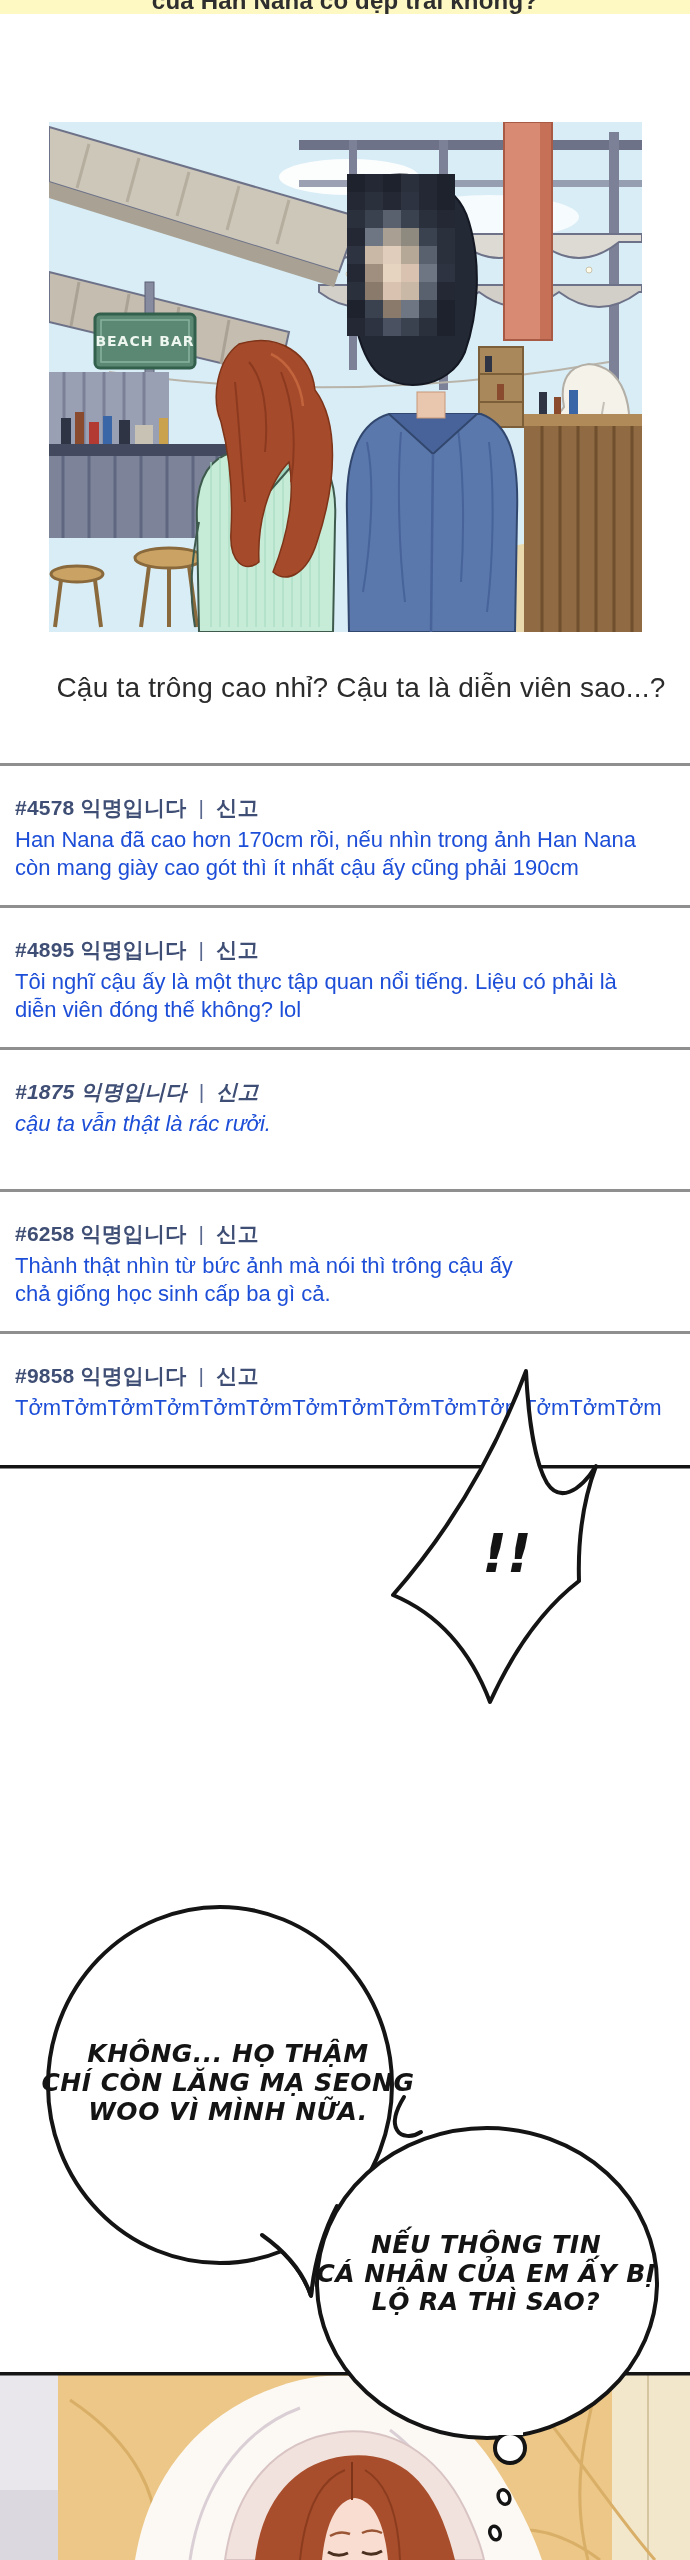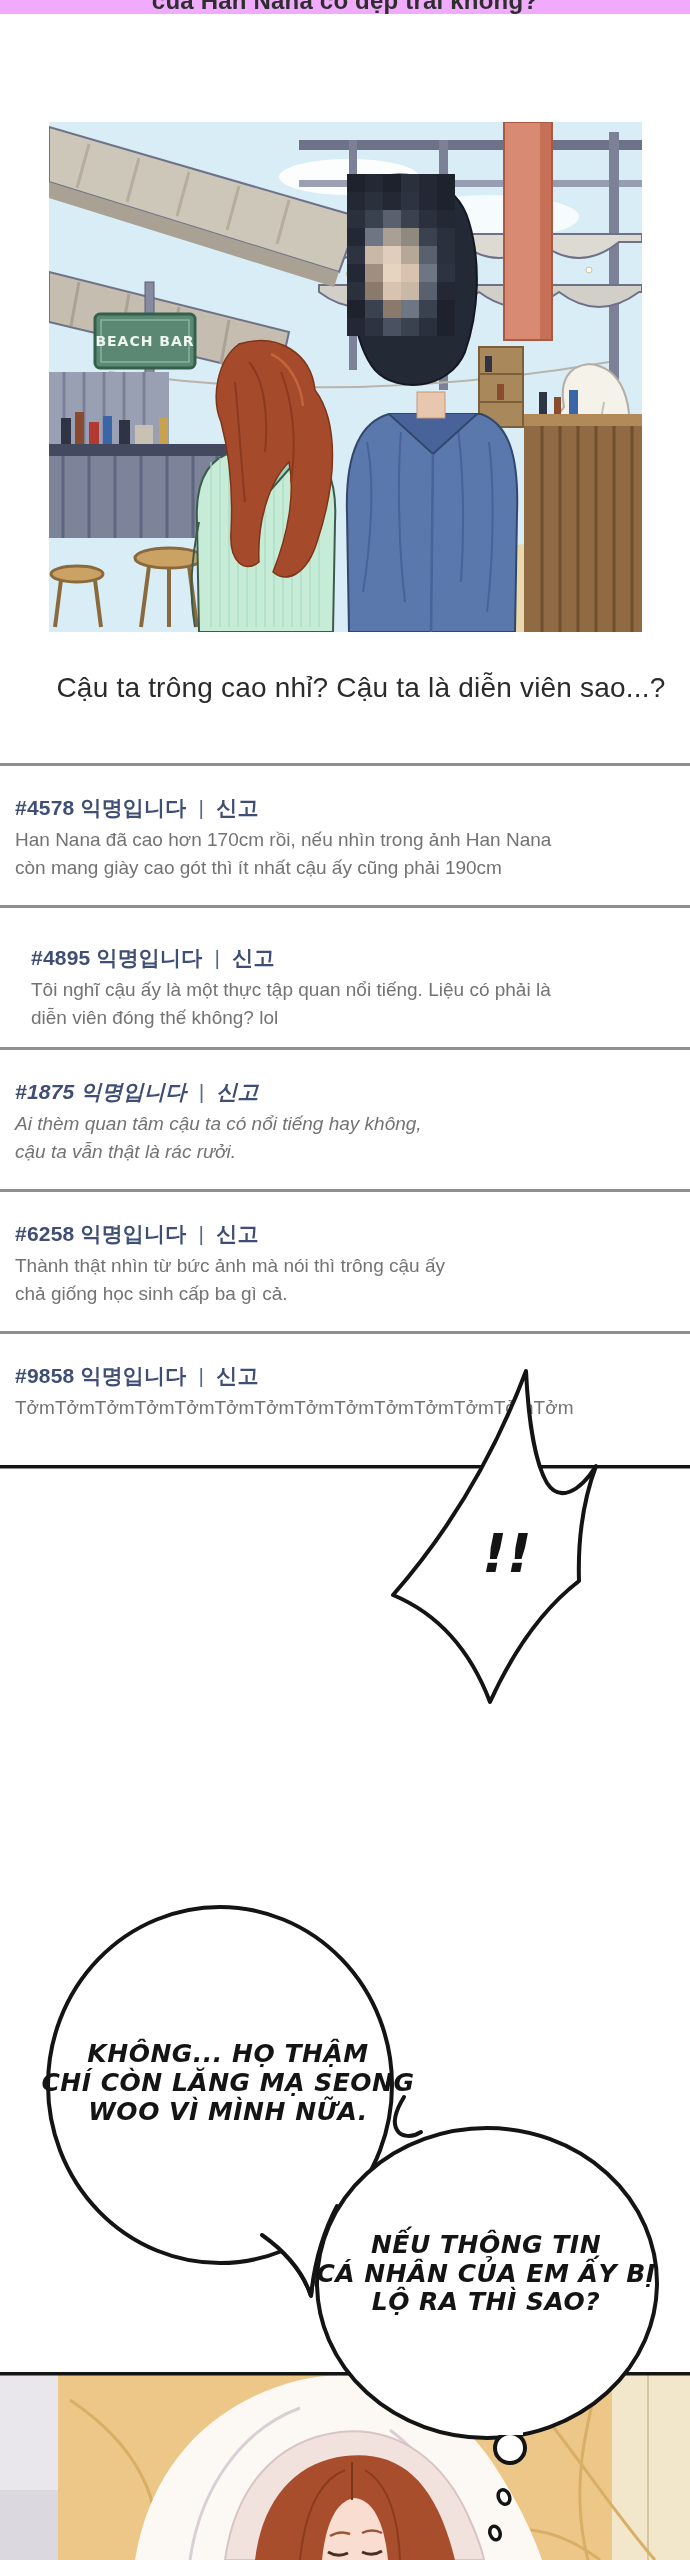--- a/index.html
+++ b/index.html
@@ -1,31 +1,31 @@
 <!DOCTYPE html>
 <html><head>
 <meta charset="utf-8">
 <style>
   html,body{margin:0;padding:0;background:#ffffff;}
   .page{position:relative;width:690px;height:2560px;background:#ffffff;overflow:hidden;
         font-family:"Liberation Sans","DejaVu Sans",sans-serif;}
-  .banner{position:absolute;top:0;left:0;width:690px;height:14px;background:#f0abfc;overflow:hidden;}
+  .banner{position:absolute;top:0;left:0;width:690px;height:14px;background:#fef9c3;overflow:hidden;}
   .banner-text{position:absolute;top:-13px;left:0;width:100%;text-align:center;
         font-size:24px;font-weight:700;color:#2e2e2e;letter-spacing:.2px;}
   .photo{position:absolute;top:122px;left:49px;width:593px;height:510px;}
   .caption{position:absolute;top:668px;left:16px;width:690px;height:40px;
         display:flex;align-items:center;justify-content:center;
         font-size:28px;color:#2b2b2b;letter-spacing:.2px;}
   .comments{position:absolute;top:763px;left:0;width:690px;height:702px;}
   .divider{position:absolute;left:0;width:690px;height:3px;background:#8f8f8f;}
   .comment{position:absolute;left:0;width:586px;padding:12px;}
   .chead{position:absolute;top:31px;left:15px;font-size:21px;font-weight:700;color:#3f4e74;letter-spacing:.2px;}
   .chead .sep{margin:0 6px;font-weight:400;color:#5a6890;}
-  .cbody{position:absolute;top:63px;left:15px;width:640px;font-size:19px;color:#737373;line-height:27.5px;}
-  .c1{top:0;height:142px;} .c2{top:150px;height:142px;margin-left:16px;} .c3{top:284px;height:142px;font-style:italic;}
+  .cbody{position:absolute;top:63px;left:15px;width:640px;font-size:22px;color:#1d4ed8;line-height:27.5px;}
+  .c1{top:0;height:142px;} .c2{top:142px;height:142px;} .c3{top:284px;height:142px;font-style:italic;}
   .c4{top:426px;height:142px;} .c5{top:568px;height:134px;}
   .art{position:absolute;top:1340px;left:0;width:690px;height:1220px;}
   svg text{font-family:"DejaVu Sans","Liberation Sans",sans-serif;}
   .bubble-txt{font-weight:700;font-style:italic;font-size:25px;fill:#141414;letter-spacing:.5px;}
   .shock-txt{font-weight:700;font-style:italic;font-size:54px;fill:#141414;}
   .sign-txt{font-weight:700;font-size:14px;fill:#eef6f0;letter-spacing:1px;}
 </style>
 </head>
 <body>
 
@@ -221,21 +221,20 @@
     </div>
 
     <div class="comment c3">
       <div class="chead">
         <span>#1875</span>
         <span>익명입니다</span>
         <span class="sep">|</span>
         <span>신고</span>
       </div>
       <div class="cbody">
-        <div>Ai thèm quan tâm cậu ta có nổi tiếng hay không,</div>
         <div>cậu ta vẫn thật là rác rưởi.</div>
       </div>
     </div>
 
     <div class="comment c4">
       <div class="chead">
         <span>#6258</span>
         <span>익명입니다</span>
         <span class="sep">|</span>
         <span>신고</span>

